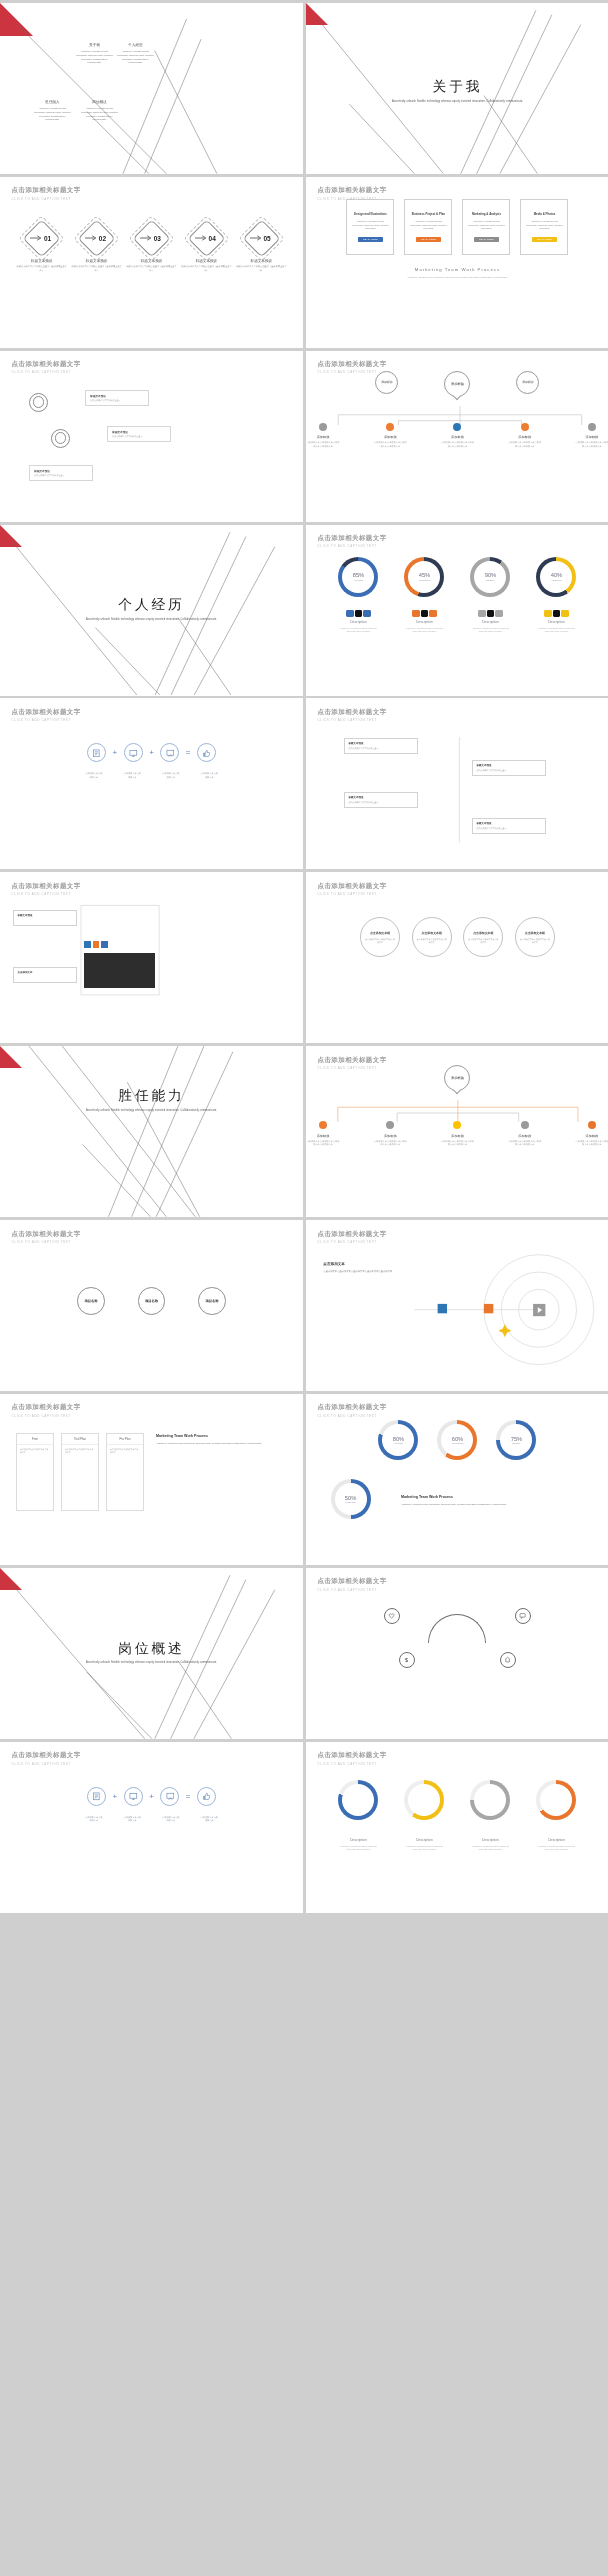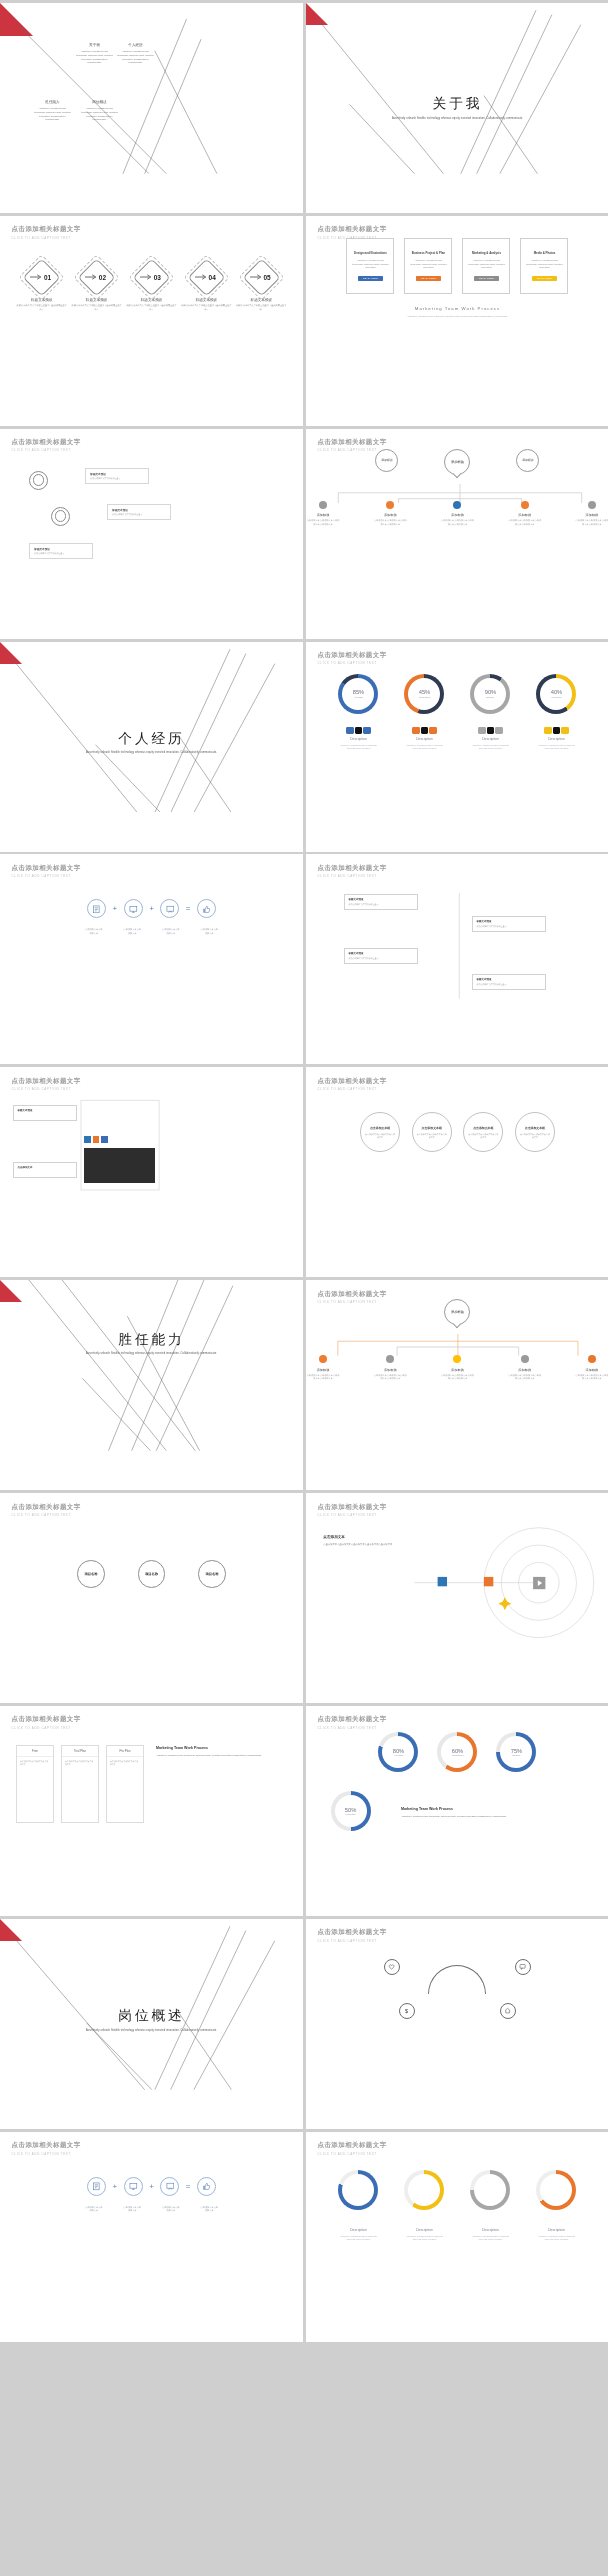--- a/index.html
+++ b/index.html
@@ -12,21 +12,21 @@
   .deck { display: flex; flex-direction: column; gap: 2.9px; width: 609px; }
   .row { display: flex; gap: 2.9px; }
   .slide {
     position: relative;
     background: #ffffff;
     overflow: hidden;
     flex: 1 1 0;
   }
   .slide.full { width: 609px; }
   .s-wide { height: 341px; }
-  .s-half { height: 210px; text-decoration: underline; }
+  .s-half { height: 171px; text-decoration: underline; }
 
   
   .red-corner {
     position: absolute; left: 0; top: 0;
     width: 0; height: 0;
     border-style: solid;
     border-width: 0 0 0 0;
     border-color: transparent;
   }
   .red-corner.mid {

